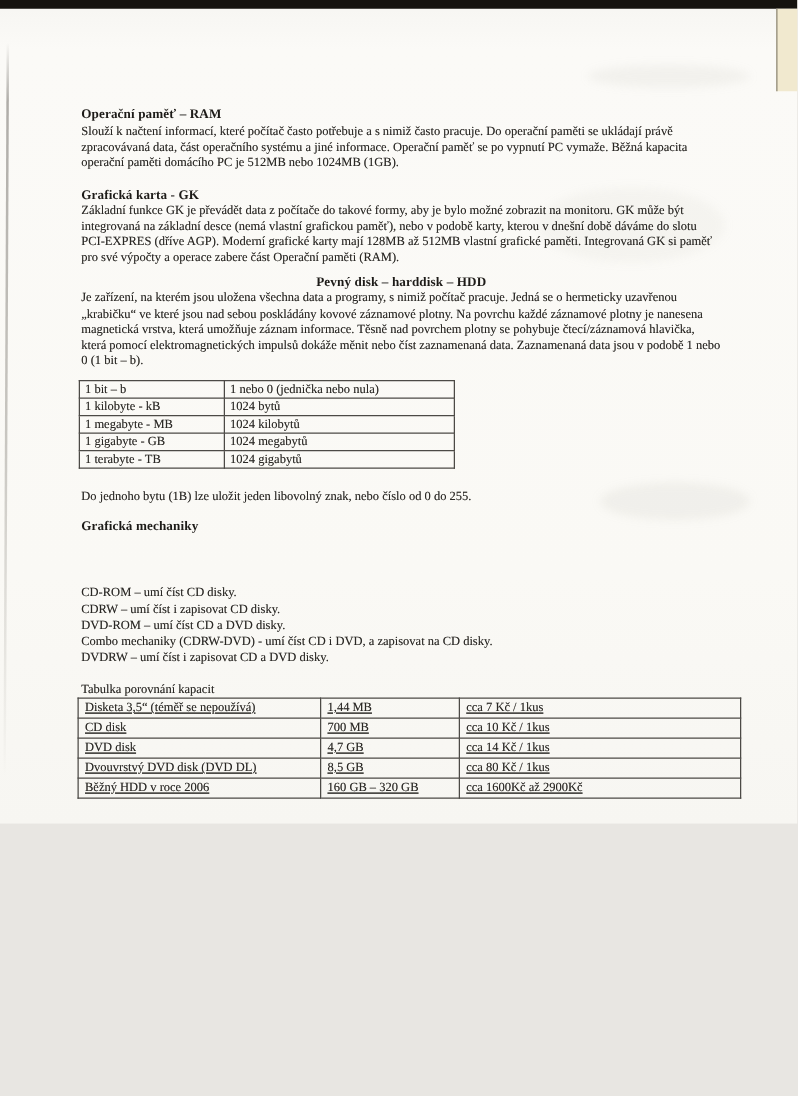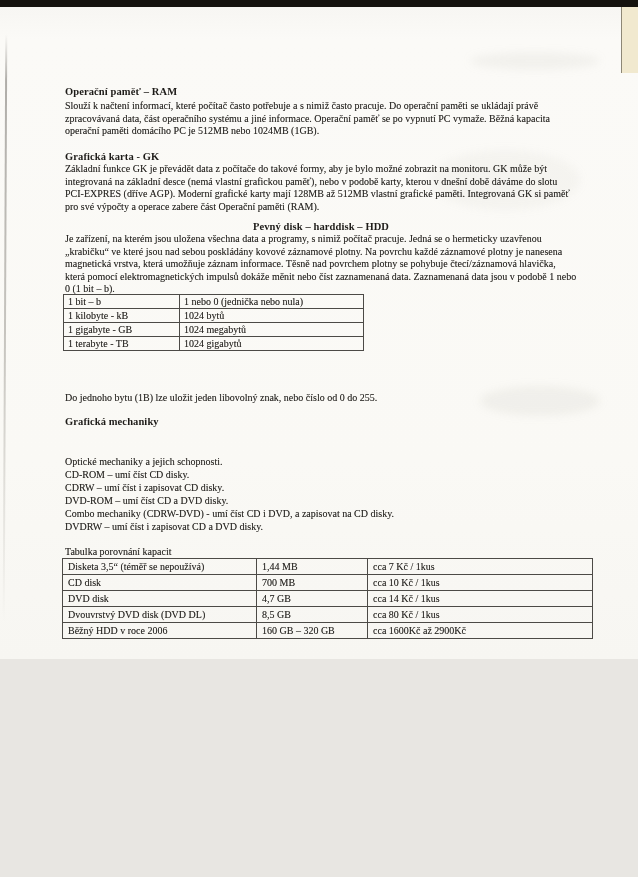--- a/index.html
+++ b/index.html
@@ -45,27 +45,27 @@
   .line { font-size: 10px; line-height: 13px; color: #2a2825; text-shadow: 0 0 0.5px rgba(45,42,38,0.45); }
 
   table { border-collapse: collapse; table-layout: fixed; }
   td {
     border: 1px solid #4c4a46;
     font-size: 10px; color: #2a2825;
     padding: 1px 4px; vertical-align: middle;
     overflow: hidden; white-space: nowrap;
     text-shadow: 0 0 0.5px rgba(45,42,38,0.45);
   }
-  .t-units { position: absolute; left: 63px; top: 294px; width: 282px; padding-left: 32px; }
+  .t-units { position: absolute; left: 63px; top: 304px; width: 282px; padding-left: 32px; }
   .t-units td { height: 11px; }
   .t-units .c0 { width: 107px; }
   .t-units .c1 { width: 175px; }
 
   .t-cap { position: absolute; left: 62px; top: 558px; width: 497px; }
-  .t-cap td { height: 12px; padding: 1.5px 5px; }
+  .t-cap td { height: 12px; padding: 1.5px 5px; text-decoration: underline; }
   .t-cap .c0 { width: 183px; }
   .t-cap .c1 { width: 100px; }
   .t-cap .c2 { width: 214px; }
 
   .pos-h1 { top: 86px; }
   .pos-p1 { top: 100px; }
   .pos-h2 { top: 151px; }
   .pos-p2 { top: 163px; }
   .pos-h3 { top: 221px; text-align: center; }
   .pos-p3 { top: 233px; }
@@ -103,34 +103,37 @@
     <tbody>
       <tr>
         <td class="c0">1 bit – b</td>
         <td class="c1">1 nebo 0 (jednička nebo nula)</td>
       </tr>
       <tr>
         <td class="c0">1 kilobyte - kB</td>
         <td class="c1">1024 bytů</td>
       </tr>
       <tr>
+        <td class="c0">1 megabyte - MB</td>
+        <td class="c1">1024 kilobytů</td>
+      </tr>
+      <tr>
         <td class="c0">1 gigabyte - GB</td>
         <td class="c1">1024 megabytů</td>
       </tr>
       <tr>
         <td class="c0">1 terabyte - TB</td>
         <td class="c1">1024 gigabytů</td>
       </tr>
     </tbody>
   </table>
 
   <div class="blk line pos-note">Do jednoho bytu (1B) lze uložit jeden libovolný znak, nebo číslo od 0 do 255.</div>
 
   <div class="blk hd pos-opt-h">Grafická mechaniky</div>
-  <div class="blk line pos-opt-s">Optické mechaniky a jejich schopnosti.</div>
 
   <div class="blk pos-list">
     <div class="line">CD-ROM – umí číst CD disky.</div>
     <div class="line">CDRW – umí číst i zapisovat CD disky.</div>
     <div class="line">DVD-ROM – umí číst CD a DVD disky.</div>
     <div class="line">Combo mechaniky (CDRW-DVD) - umí číst CD i DVD, a zapisovat na CD disky.</div>
     <div class="line">DVDRW – umí číst i zapisovat CD a DVD disky.</div>
   </div>
 
   <div class="blk line pos-captitle">Tabulka porovnání kapacit</div>

